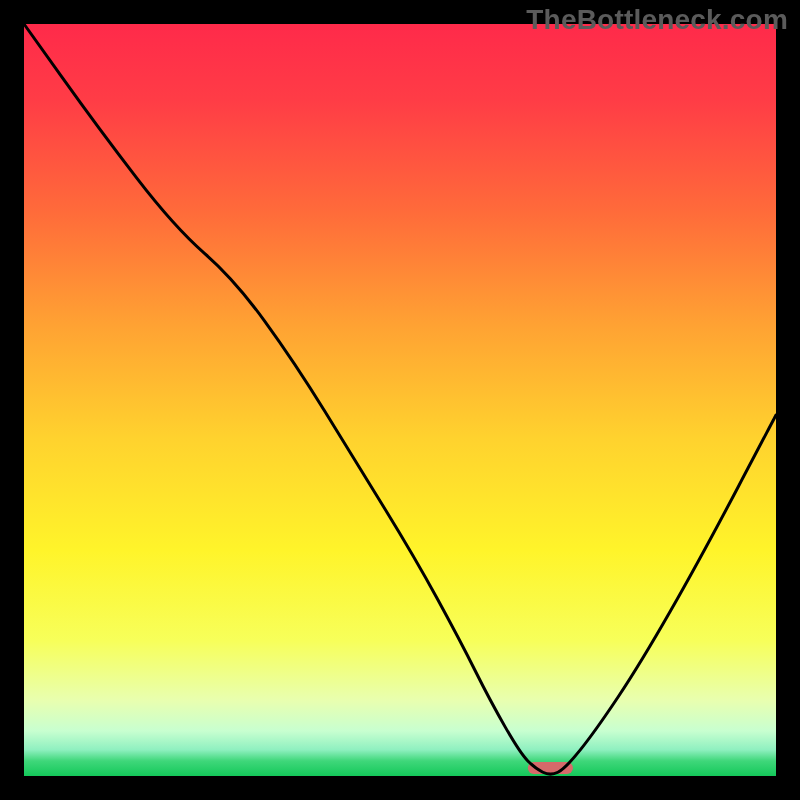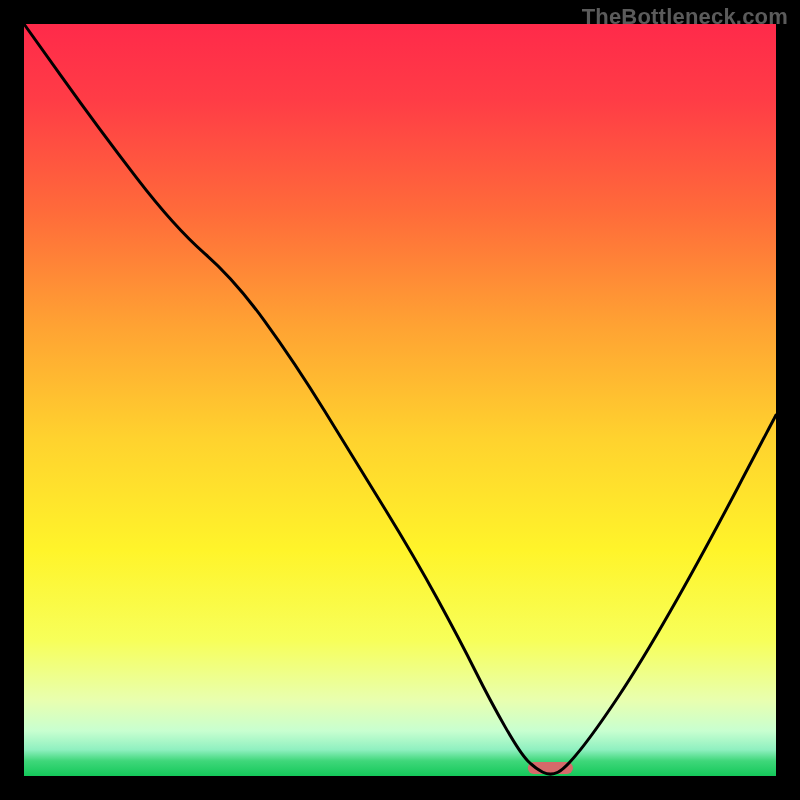--- a/index.html
+++ b/index.html
@@ -15,21 +15,21 @@
     position: relative;
     width: 800px;
     height: 800px;
     background: #000000;
   }
   .watermark {
     position: absolute;
     top: 4px;
     right: 12px;
     color: #5b5b5b;
-    font-size: 22px;
+    font-size: 28px;
     font-weight: 600;
     letter-spacing: 0.2px;
     z-index: 10;
   }
   svg {
     display: block;
   }
 </style>
 </head>
 <body>

